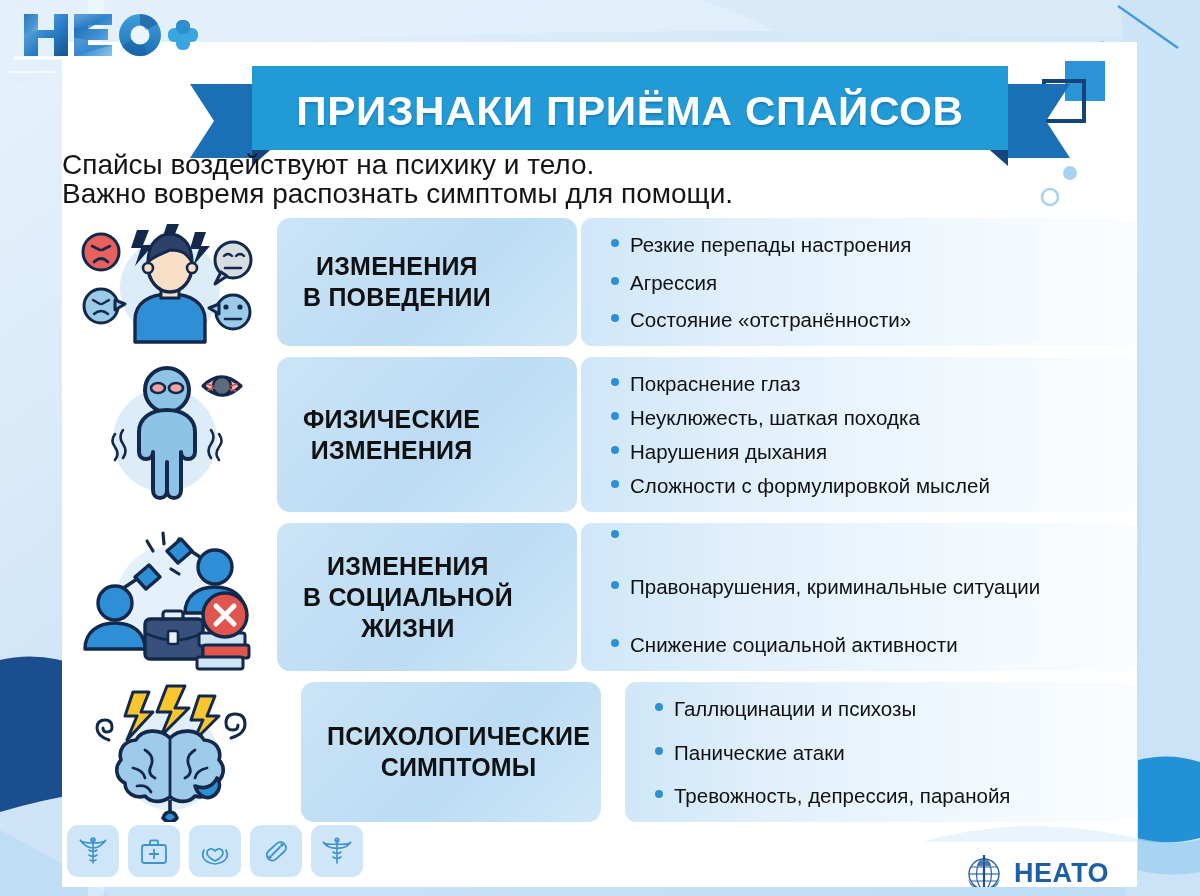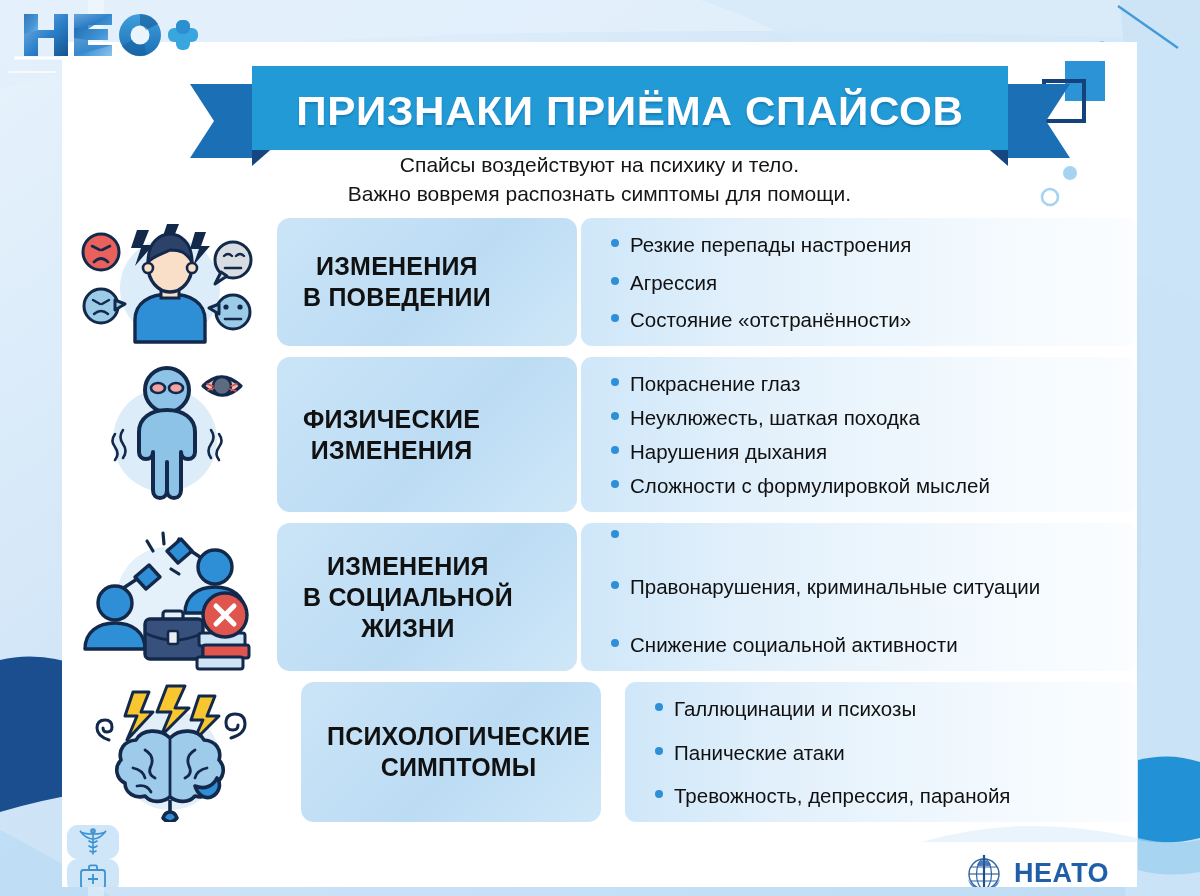--- a/index.html
+++ b/index.html
@@ -45,24 +45,24 @@
     letter-spacing: 0.6px;
     color: #ffffff;
     text-shadow: 0 2px 2px rgba(0,60,110,.30);
     font-family: "Liberation Sans", sans-serif;
     transform: scaleX(1.03);
   }
 
   
   #subtitle {
     position: absolute; left: 0; right: 0; top: 108px;
-    text-align: center;
+    text-align: left;
     z-index: 3;
     color: #151515;
-    font-size: 21px;
+    font-size: 28px;
     line-height: 29px;
     font-weight: 400;
   }
 
   
   #rows { position: absolute; left: 0; top: 176px; width: 100%; z-index: 3; }
   .row {
     position: relative;
     display: flex;
     align-items: center;
@@ -122,21 +122,20 @@
   .row3 .row-title, .row3 .row-bullets { min-height: 147px; }
   .row4 .row-title, .row4 .row-bullets { min-height: 140px; margin-left: 24px; }
 
   
   #footer {
     position: absolute; left: 0; bottom: 0; width: 100%;
     height: 62px;
     z-index: 3;
     display: flex; align-items: flex-start;
     padding-left: 5px;
-    flex-direction: column;
   }
   .foot-tile {
     width: 52px; height: 52px;
     background: #cfe6f8;
     border-radius: 11px;
     margin-right: 9px;
     display: flex; align-items: center; justify-content: center;
   }
   #who-logo {
     position: absolute; right: 28px; bottom: -8px;

